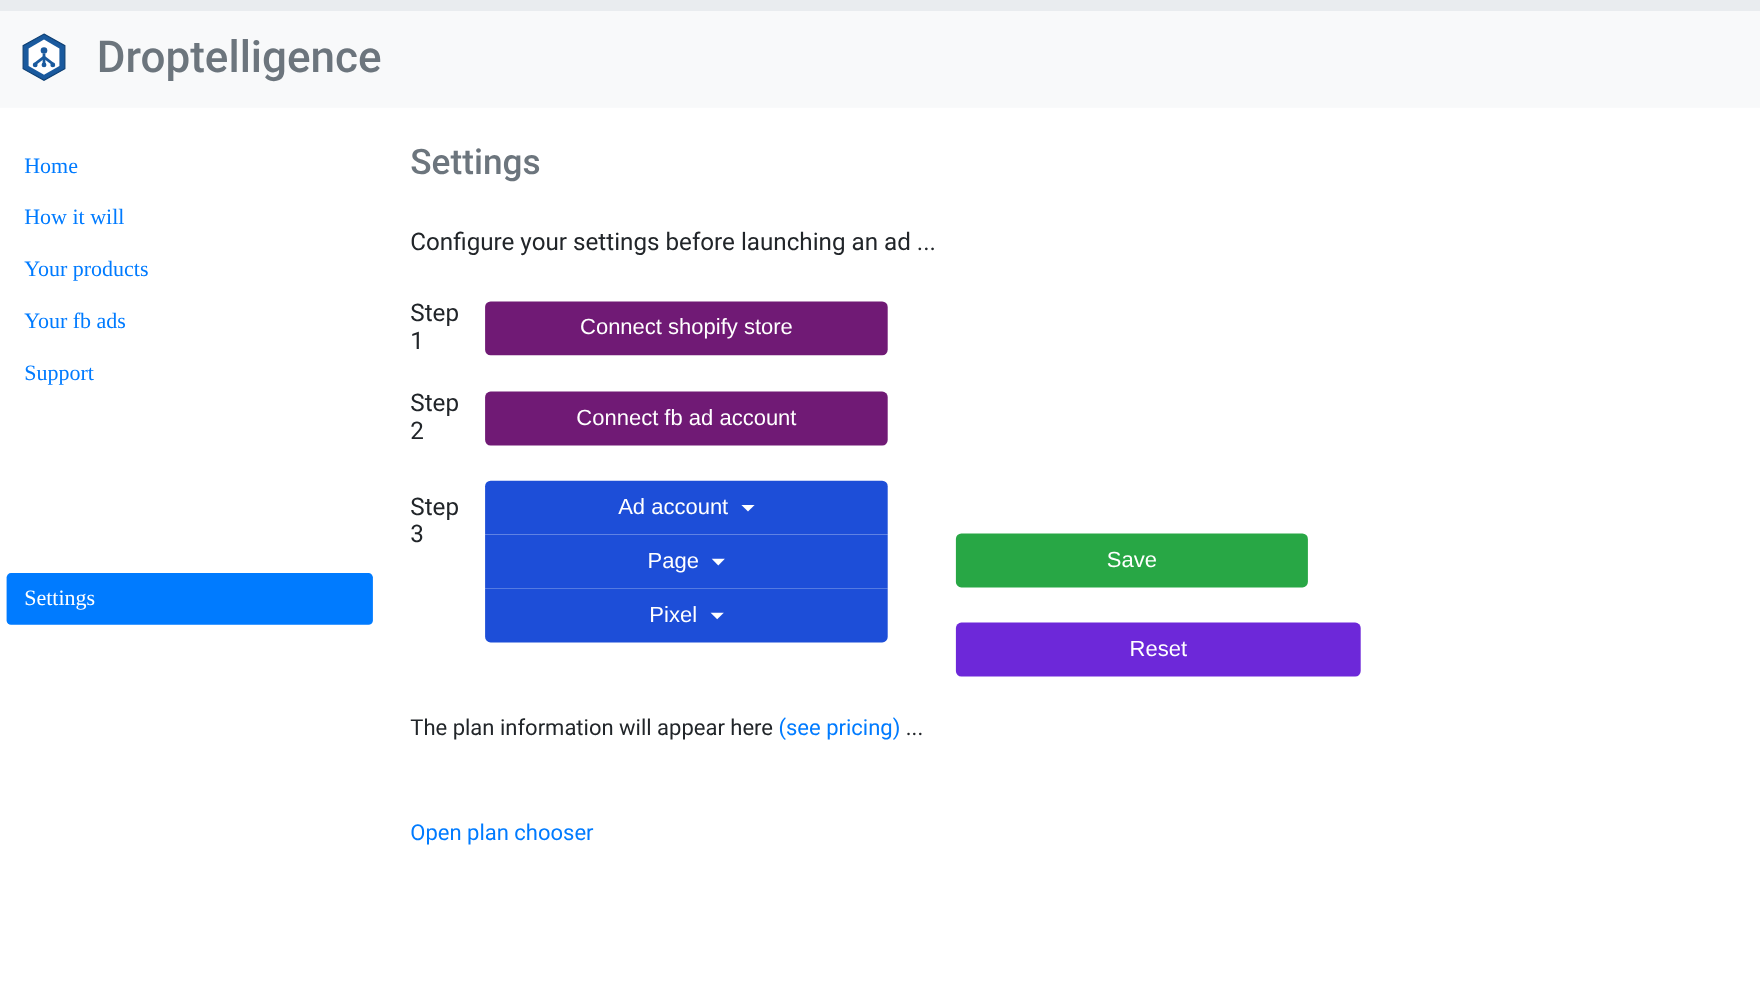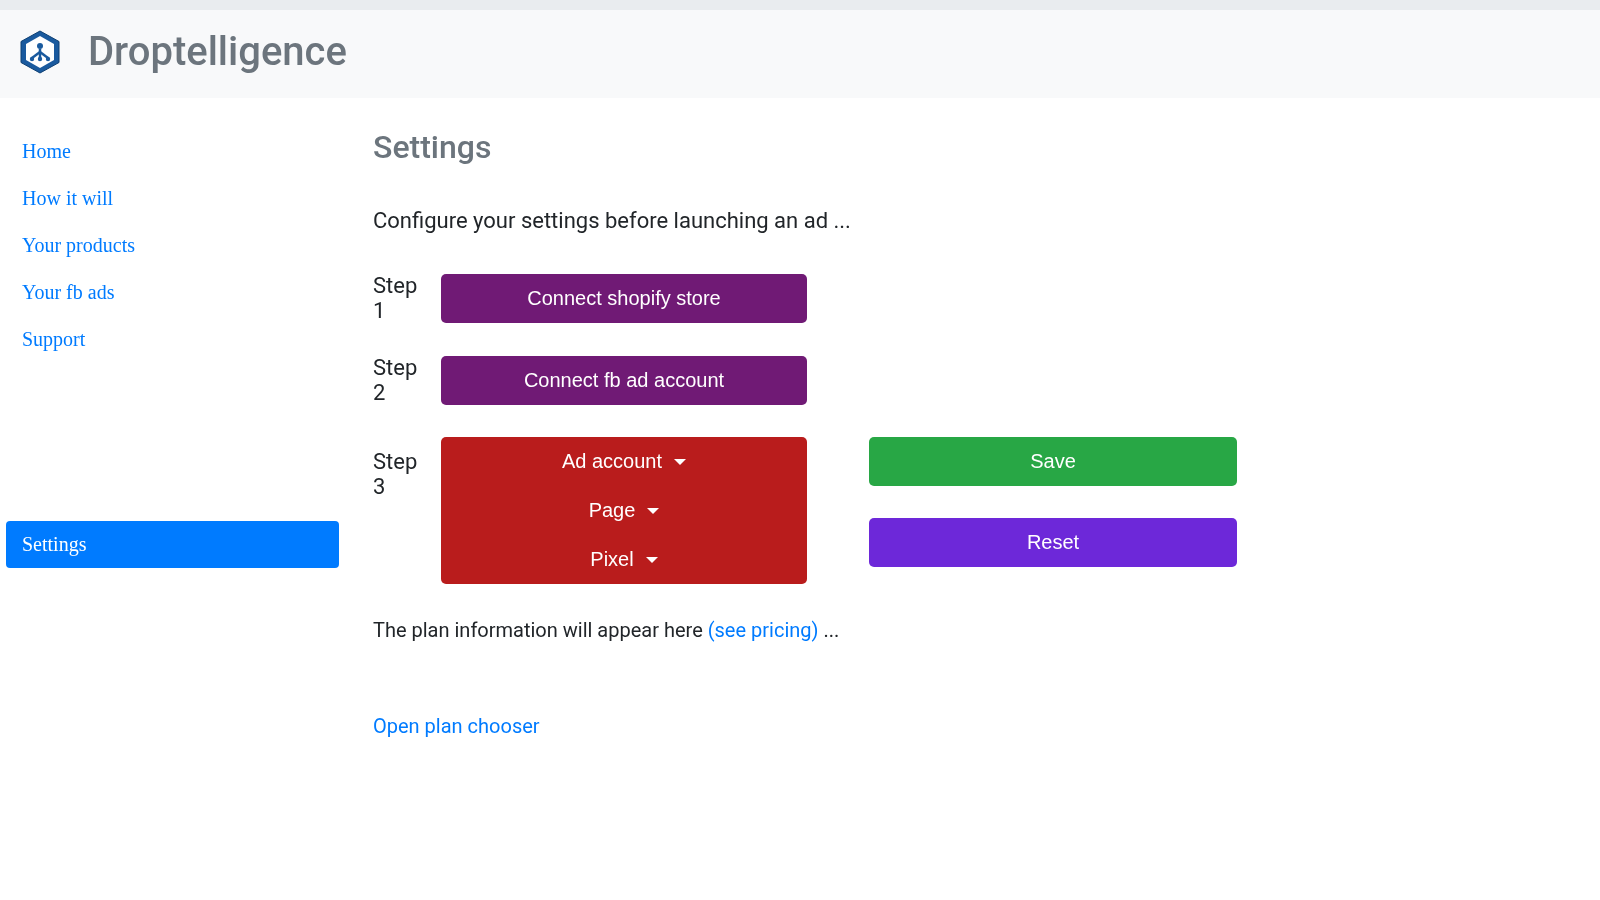--- a/index.html
+++ b/index.html
@@ -105,21 +105,21 @@
       display: inline-flex;
       align-items: center;
       justify-content: center;
     }
     .btn-teal {
       background: #701a75;
       width: 366px;
       height: 49px;
     }
     .btn-gray {
-      background: #b91c1c;
+      background: #1d4ed8;
       width: 366px;
       height: 49px;
       gap: 8px;
     }
     .stack {
       display: flex;
       flex-direction: column;
     }
     .stack .btn-gray + .btn-gray {
       border-top-left-radius: 0;
@@ -146,22 +146,23 @@
       margin-left: 4px;
     }
     .actions-col {
       display: flex;
       flex-direction: column;
       gap: 32px;
       margin-top: 164px;
     }
     .btn-save {
       background: #28a745;
-      width: 368px;
-      height: 49px;
+      width: 320px;
+      height: 49px;
+      margin-top: 48px;
     }
     .btn-reset {
       background: #6d28d9;
       width: 368px;
       height: 49px;
     }
     .plan-info {
       margin-top: 34px;
       font-size: 20px;
       color: #212529;

